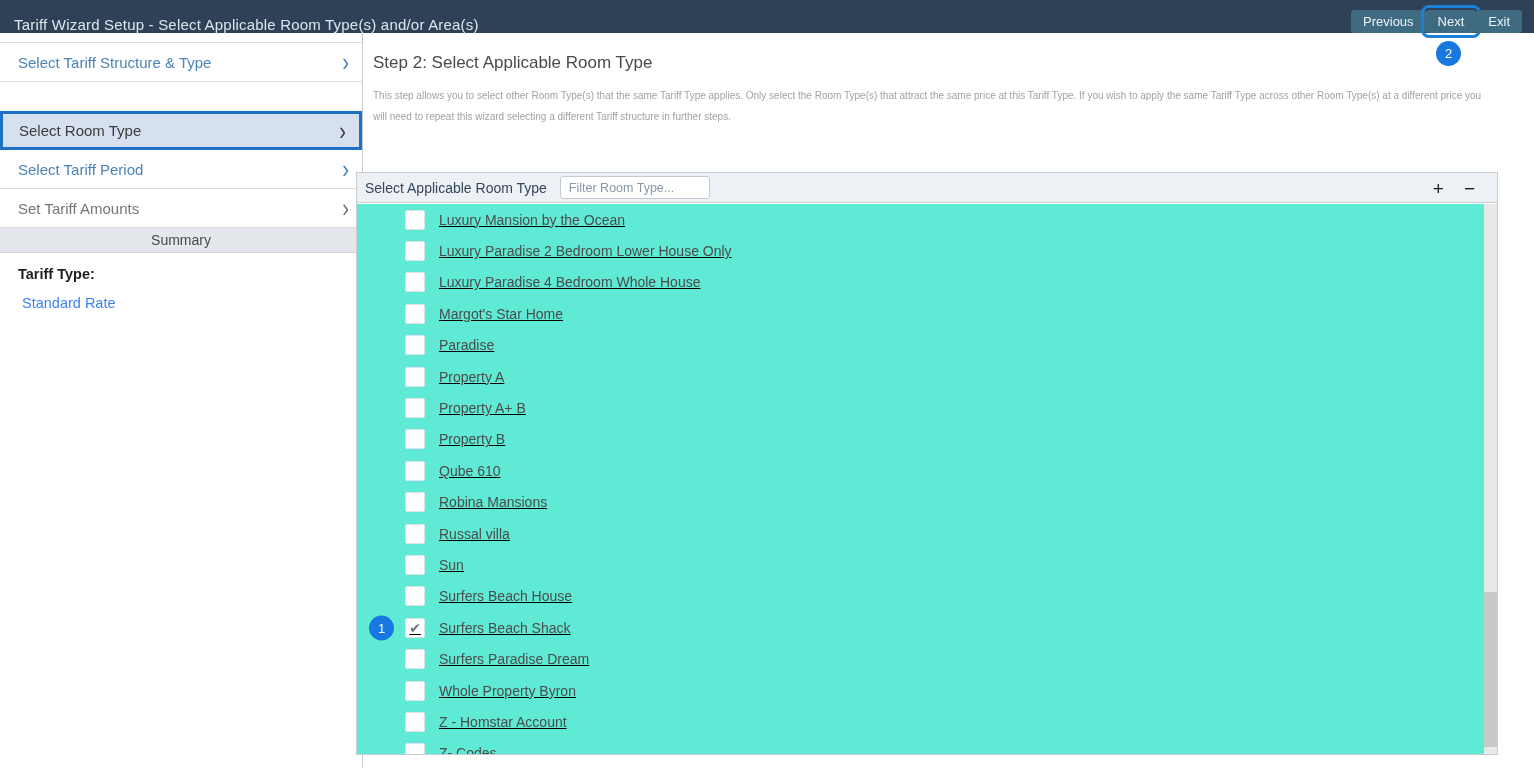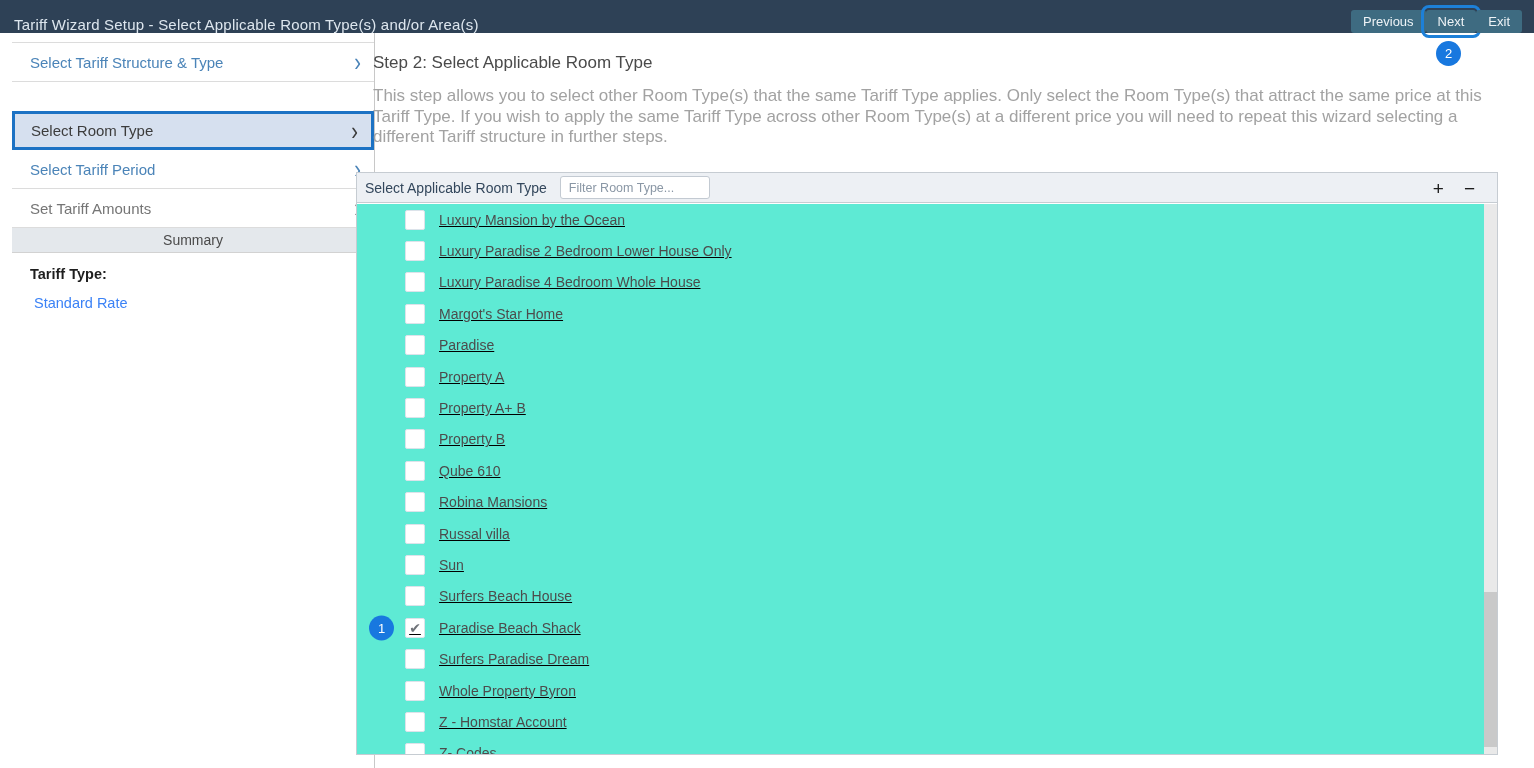--- a/index.html
+++ b/index.html
@@ -18,21 +18,21 @@
     cursor: pointer; line-height: 15px; }
   .tb-btn.next-highlight { outline: 3px solid var(--highlight_blue, #1d80d8); outline-offset: 2px; }
 
   
   .round-badge { position: absolute; width: 25px; height: 25px; border-radius: 50%;
     background: var(--badge_blue, #1878df); color: #fff; font-size: 13px;
     display: flex; align-items: center; justify-content: center; z-index: 30; }
   .badge-next { left: 1436px; top: 41px; }
 
   
-  .sidebar { position: absolute; top: 33px; left: 12px; width: 363px; height: 735px;
+  .sidebar { position: absolute; top: 33px; left: 0; width: 363px; height: 735px;
     background: #fff; border-right: 1px solid #c8c8c8; }
   .steps { margin-top: 9px; border-top: 1px solid #dcdcdc; }
   .step { display: flex; justify-content: space-between; align-items: center;
     height: 39px; padding: 0 13px 0 18px; border-bottom: 1px solid #dcdcdc;
     font-size: 15px; cursor: pointer; background: #fff; }
   .step .chevron-icon { font-size: 20px; line-height: 1; transform: scaleY(1.25); }
   .step.link { color: var(--link_blue, #4b84b8); }
   .step.link .chevron-icon { color: var(--link_blue, #4b84b8); }
   .step.selected { background: var(--selected_bg, #d6e0ef);
     border: 3px solid var(--selected_border, #1c72c4); color: #3c3c3c; padding-left: 16px; margin-top: 29px; }
@@ -40,21 +40,21 @@
   .step.disabled { color: #757575; }
   .step.disabled .chevron-icon { color: #757575; }
   .summary-bar { height: 25px; background: #e4e8ec; border-bottom: 1px solid #d2d2d2;
     display: flex; align-items: center; justify-content: center; font-size: 14px; color: #4a4a4a; }
   .tariff-type-label { margin: 13px 0 0 18px; font-size: 14.5px; font-weight: bold; color: #1e1e1e; }
   .tariff-type-value { margin: 13px 0 0 22px; font-size: 14.5px; color: #3b82f6; }
 
   
   .main { position: absolute; top: 33px; left: 373px; width: 1161px; height: 735px; }
   .step-heading { margin-top: 20px; font-size: 17px; color: #4a4a4a; font-weight: normal; }
-  .step-desc { margin-top: 13px; width: 1122px; font-size: 17px; line-height: 20.5px;
+  .step-desc { margin-top: 13px; width: 1122px; font-size: 10px; line-height: 20.5px;
     color: #a2a2a2; }
 
   
   .panel { position: absolute; left: 356px; top: 172px; width: 1142px; height: 583px;
     border: 1px solid #c6ccd2; background: #fff; }
   .panel-header { position: relative; height: 30px; background: #edf0f4;
     border-bottom: 1px solid #c6ccd2; display: flex; align-items: center; padding-left: 8px; }
   .panel-title { font-size: 14px; color: #33475c; }
   .filter-input { margin-left: 13px; width: 150px; height: 23px; border: 1px solid #c3cad2;
     border-radius: 3px; font-family: inherit; font-size: 12.5px; color: #444;
@@ -243,21 +243,21 @@
       
     </span>
     <span class="row-label">Surfers Beach House</span>
   </div>
 
   <div class="row checked">
     <span class="row-badge">1</span>
     <span class="checkbox">
       <span class="check-icon">✔</span>
     </span>
-    <span class="row-label">Paradise Beach Shack</span>
+    <span class="row-label">Surfers Beach Shack</span>
   </div>
 
   <div class="row">
 
     <span class="checkbox">
       
     </span>
     <span class="row-label">Surfers Paradise Dream</span>
   </div>
 

